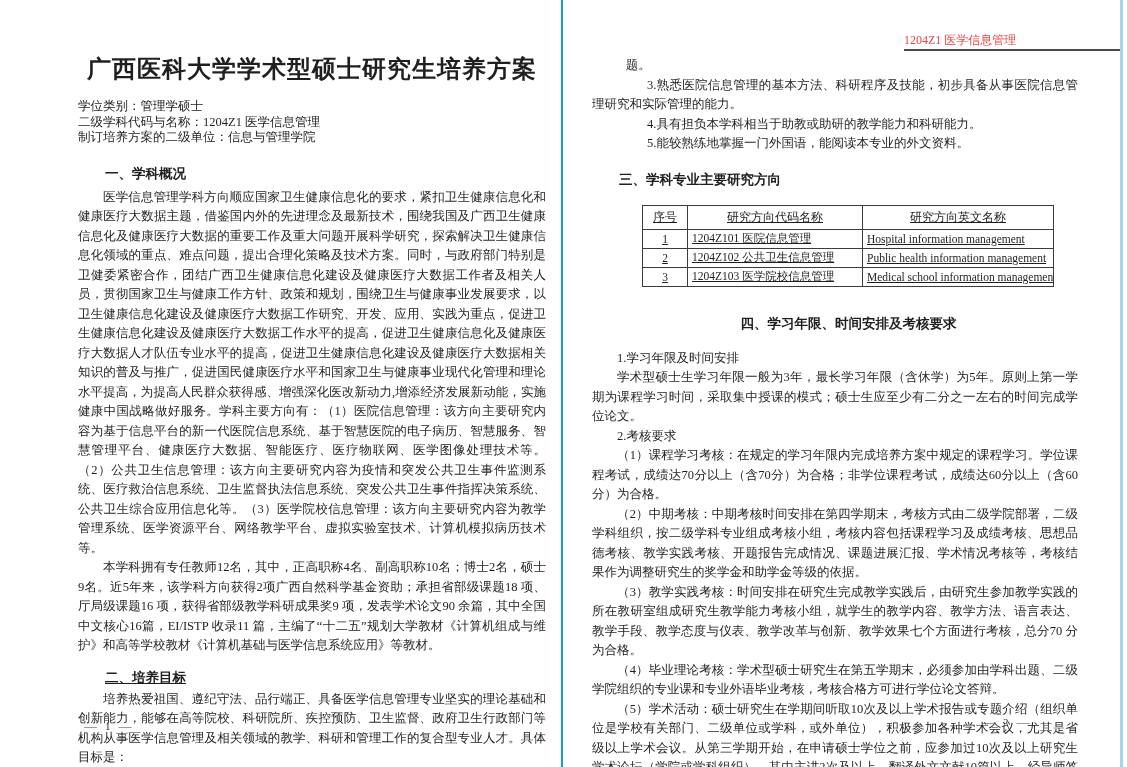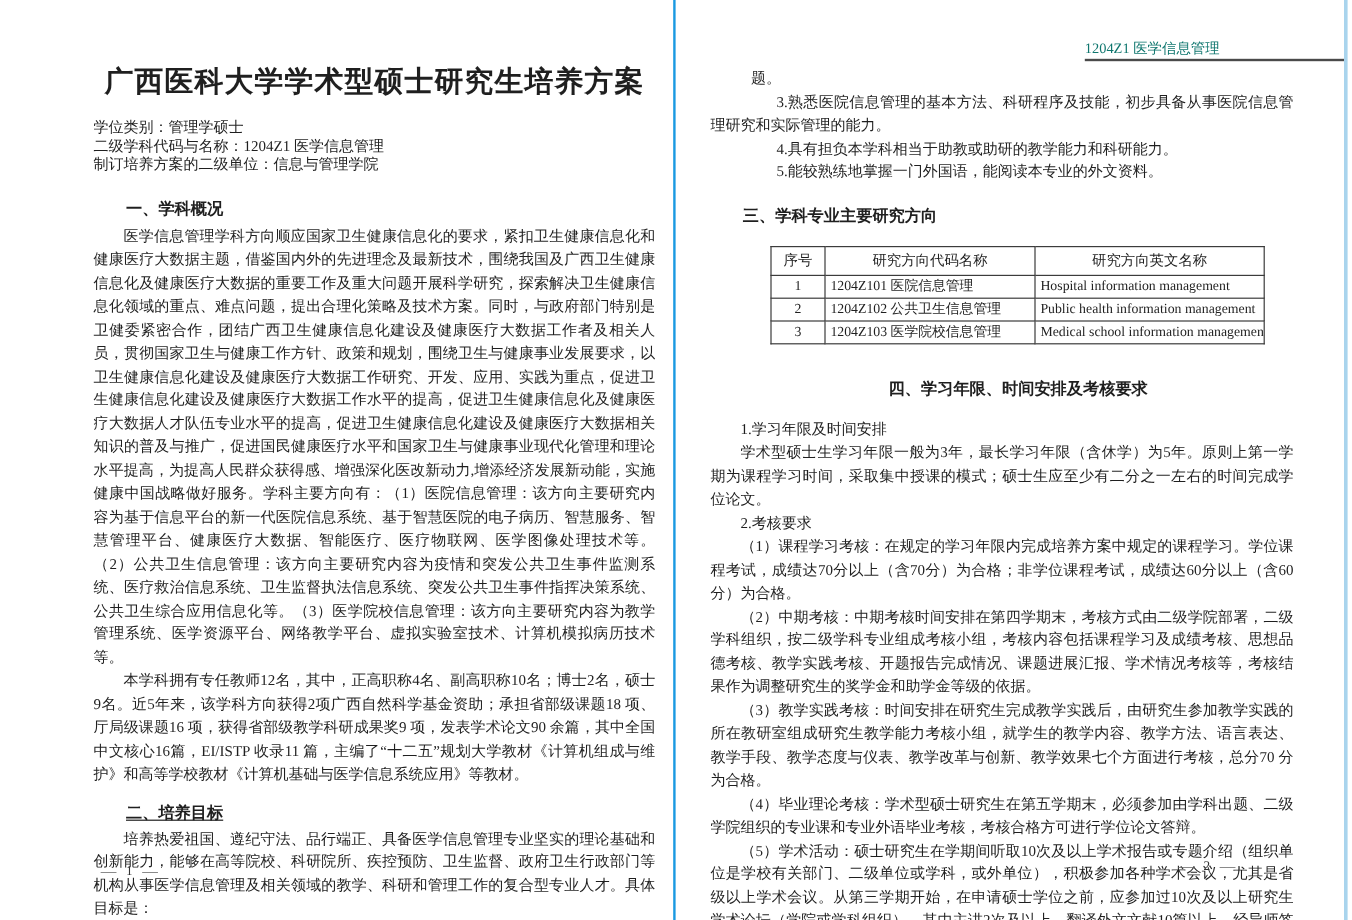--- a/index.html
+++ b/index.html
@@ -38,32 +38,33 @@
     text-align:left;
   }
   .h-sp1{margin-top:18px;margin-bottom:5px;}
   .h-sp2{margin-top:12px;margin-bottom:3px;text-decoration:underline;}
   .h-sp3{margin-top:16px;margin-bottom:16px;}
   .h-sp4{margin-top:27px;margin-bottom:16px;text-align:center;}
 
   
   .running-head{
     position:absolute;left:904px;top:32px;width:217px;
-    font-size:12px;line-height:16px;color:#0f766e;
+    font-size:12px;line-height:16px;color:#ef4444;
     border-bottom:2px solid #4a4a4a;padding-bottom:1px;
   }
 
   .spacer-top{height:56px;}
 
   
   .dir-table{
     margin:9px 0 0 50px;
     border-collapse:collapse;
     width:396px;
     table-layout:fixed;
+    text-decoration:underline;
   }
   .dir-table th,.dir-table td{
     border:1px solid #3c3c3c;
     font-weight:normal;
     padding:0 4px;
     overflow:hidden;white-space:nowrap;
   }
   .dir-table th{height:23px;font-size:12px;text-align:center;}
   .dir-table td{height:18px;font-size:11.5px;}
   .col-no{width:36px;text-align:center;}

